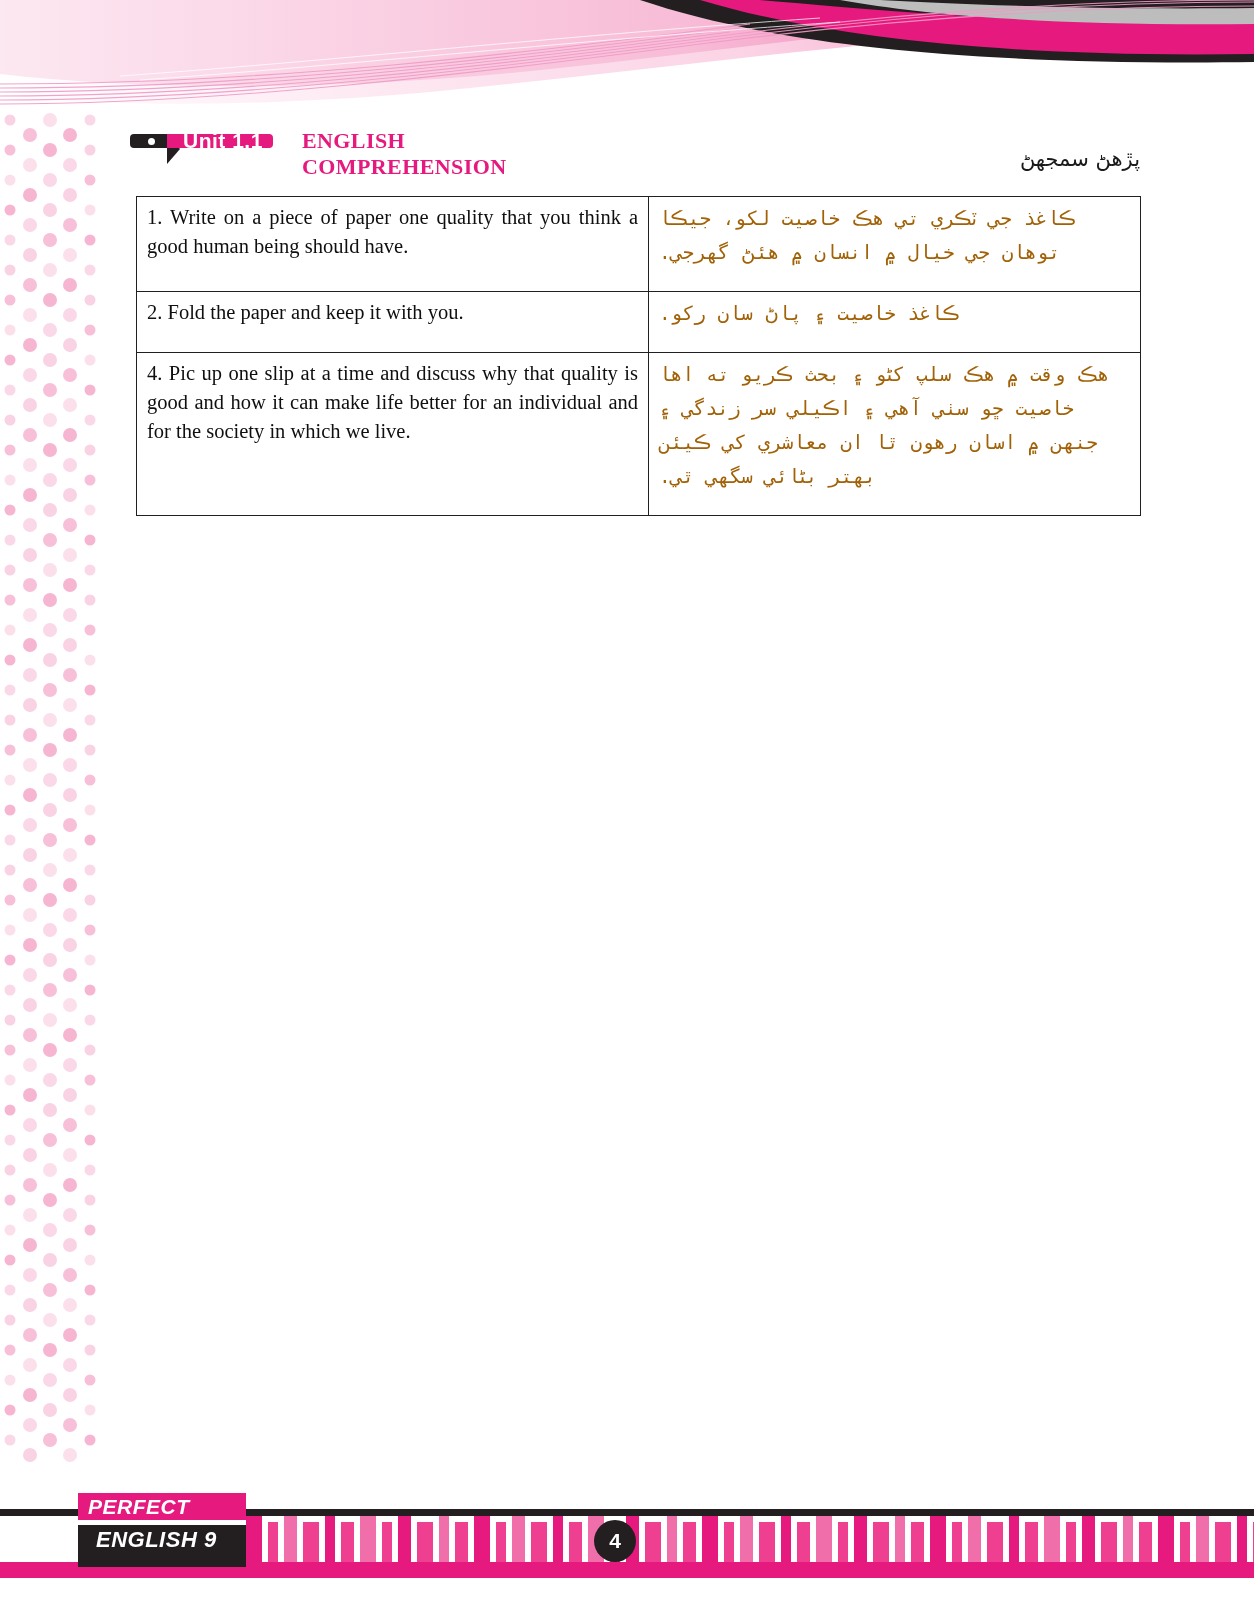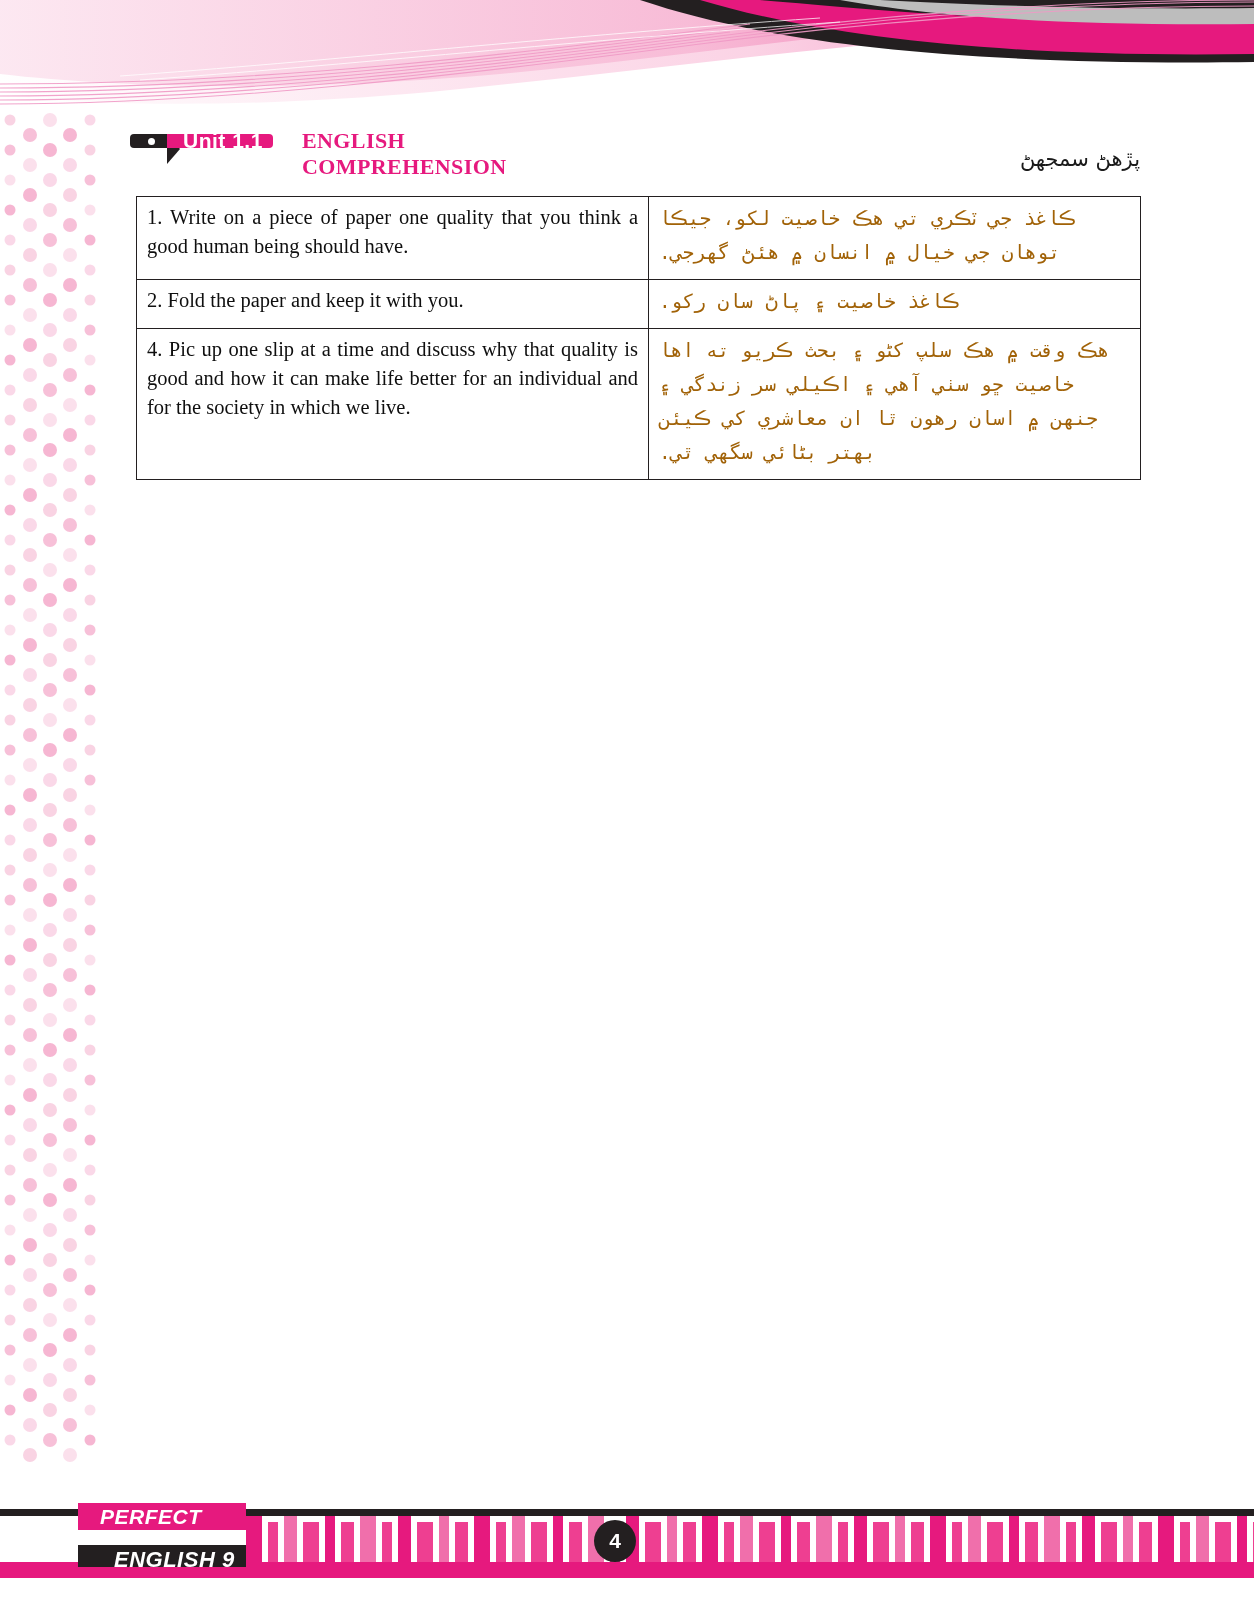--- a/index.html
+++ b/index.html
@@ -119,21 +119,21 @@
   .tbl {
     position: absolute;
     top: 196px;
     left: 136px;
     width: 1004px;
     border-collapse: collapse;
     table-layout: fixed;
   }
   .tbl td {
     border: 1px solid #231f20;
-    padding: 6px 10px 8px 10px;
+    padding: 6px 10px 20px 10px;
     vertical-align: top;
     margin-top: 48px;
   }
   .tbl td.en {
     width: 512px;
     font-family: "Liberation Serif", serif;
     font-size: 20.5px;
     line-height: 29px;
     text-align: justify;
     text-align-last: left;
@@ -160,47 +160,47 @@
   }
   .footer .barcode {
     position: absolute;
     left: 0; bottom: 22px;
     width: 1254px; height: 62px;
     overflow: hidden;
   }
   .footer .brand {
     position: absolute;
     left: 78px;
-    bottom: 70px;
+    bottom: 80px;
     width: 168px;
     height: 27px;
     background: #e6197e;
     color: #ffffff;
     font-family: "Liberation Sans", sans-serif;
     font-weight: bold;
     font-style: italic;
     font-size: 21px;
     line-height: 27px;
-    padding-left: 22px;
+    padding-left: 10px;
     letter-spacing: 0.5px;
   }
   .footer .brand2 {
     position: absolute;
     left: 78px;
     bottom: 33px;
     width: 168px;
-    height: 22px;
+    height: 42px;
     background: #231f20;
     color: #ffffff;
     font-family: "Liberation Sans", sans-serif;
     font-weight: bold;
     font-style: italic;
     font-size: 22px;
     line-height: 30px;
-    padding-left: 36px;
+    padding-left: 18px;
     letter-spacing: 0.5px;
   }
   .footer .pagenum {
     position: absolute;
     left: 594px;
     bottom: 38px;
     width: 42px;
     height: 42px;
     border-radius: 50%;
     background: #231f20;

